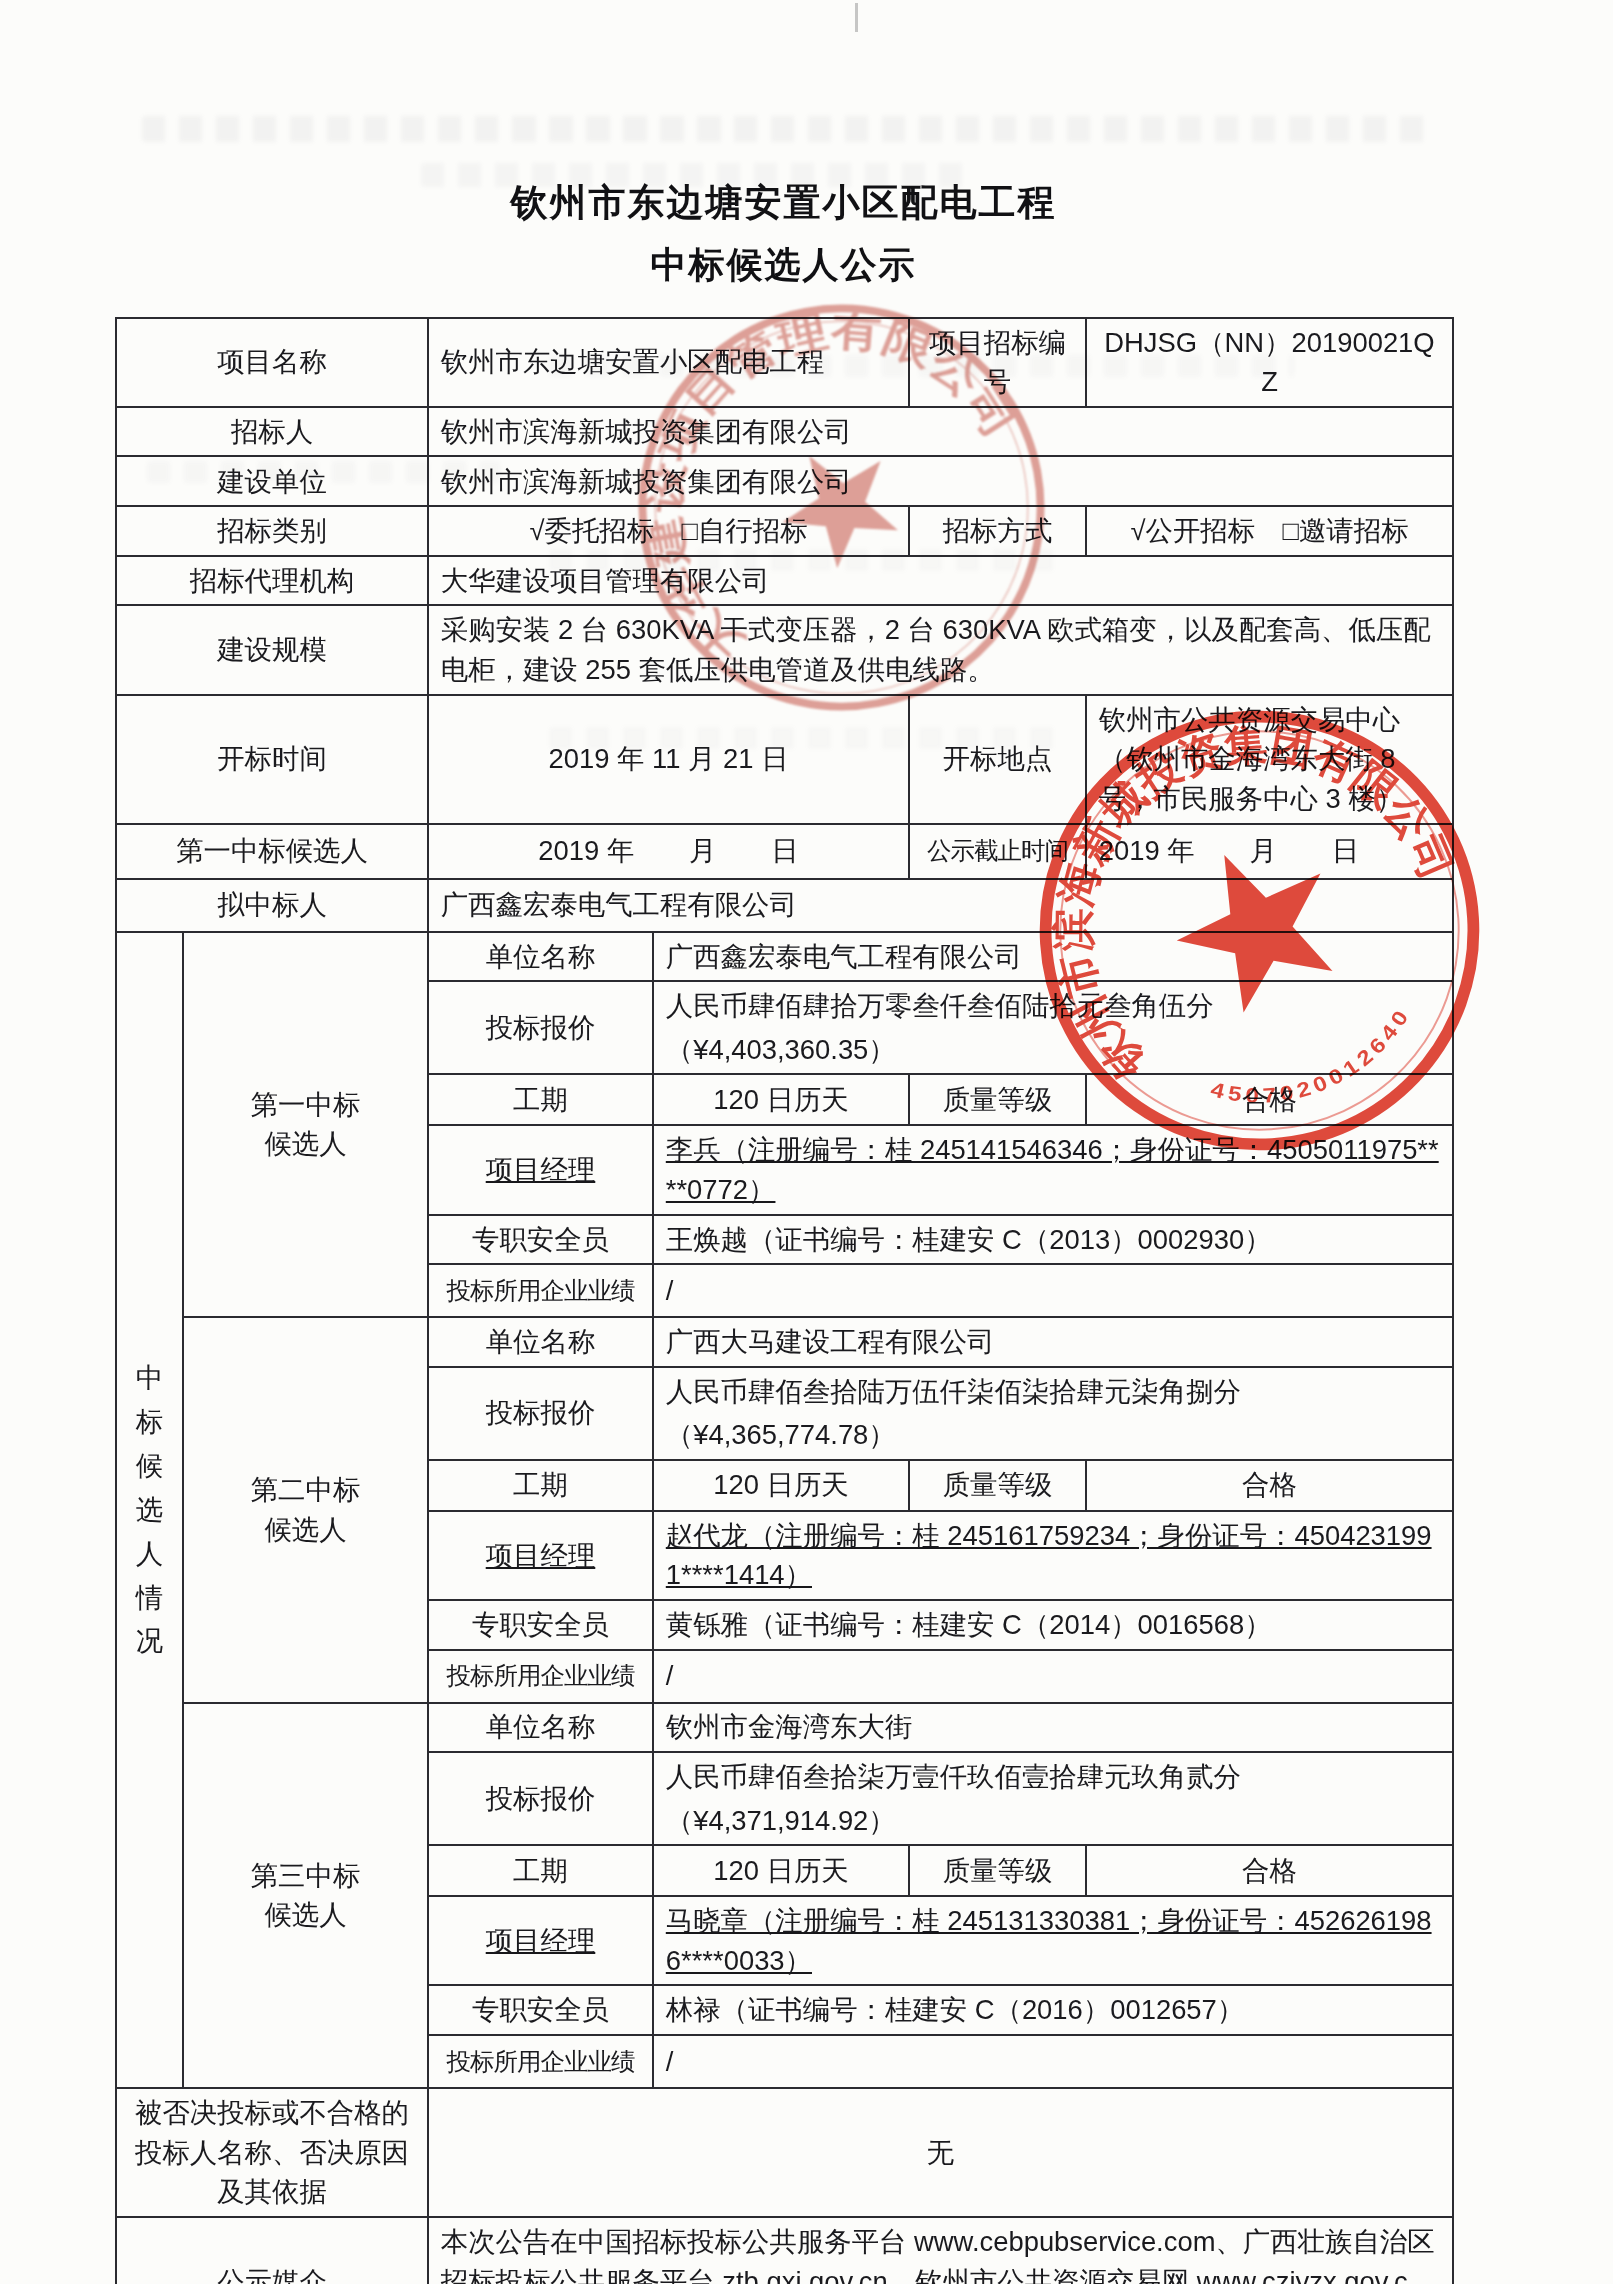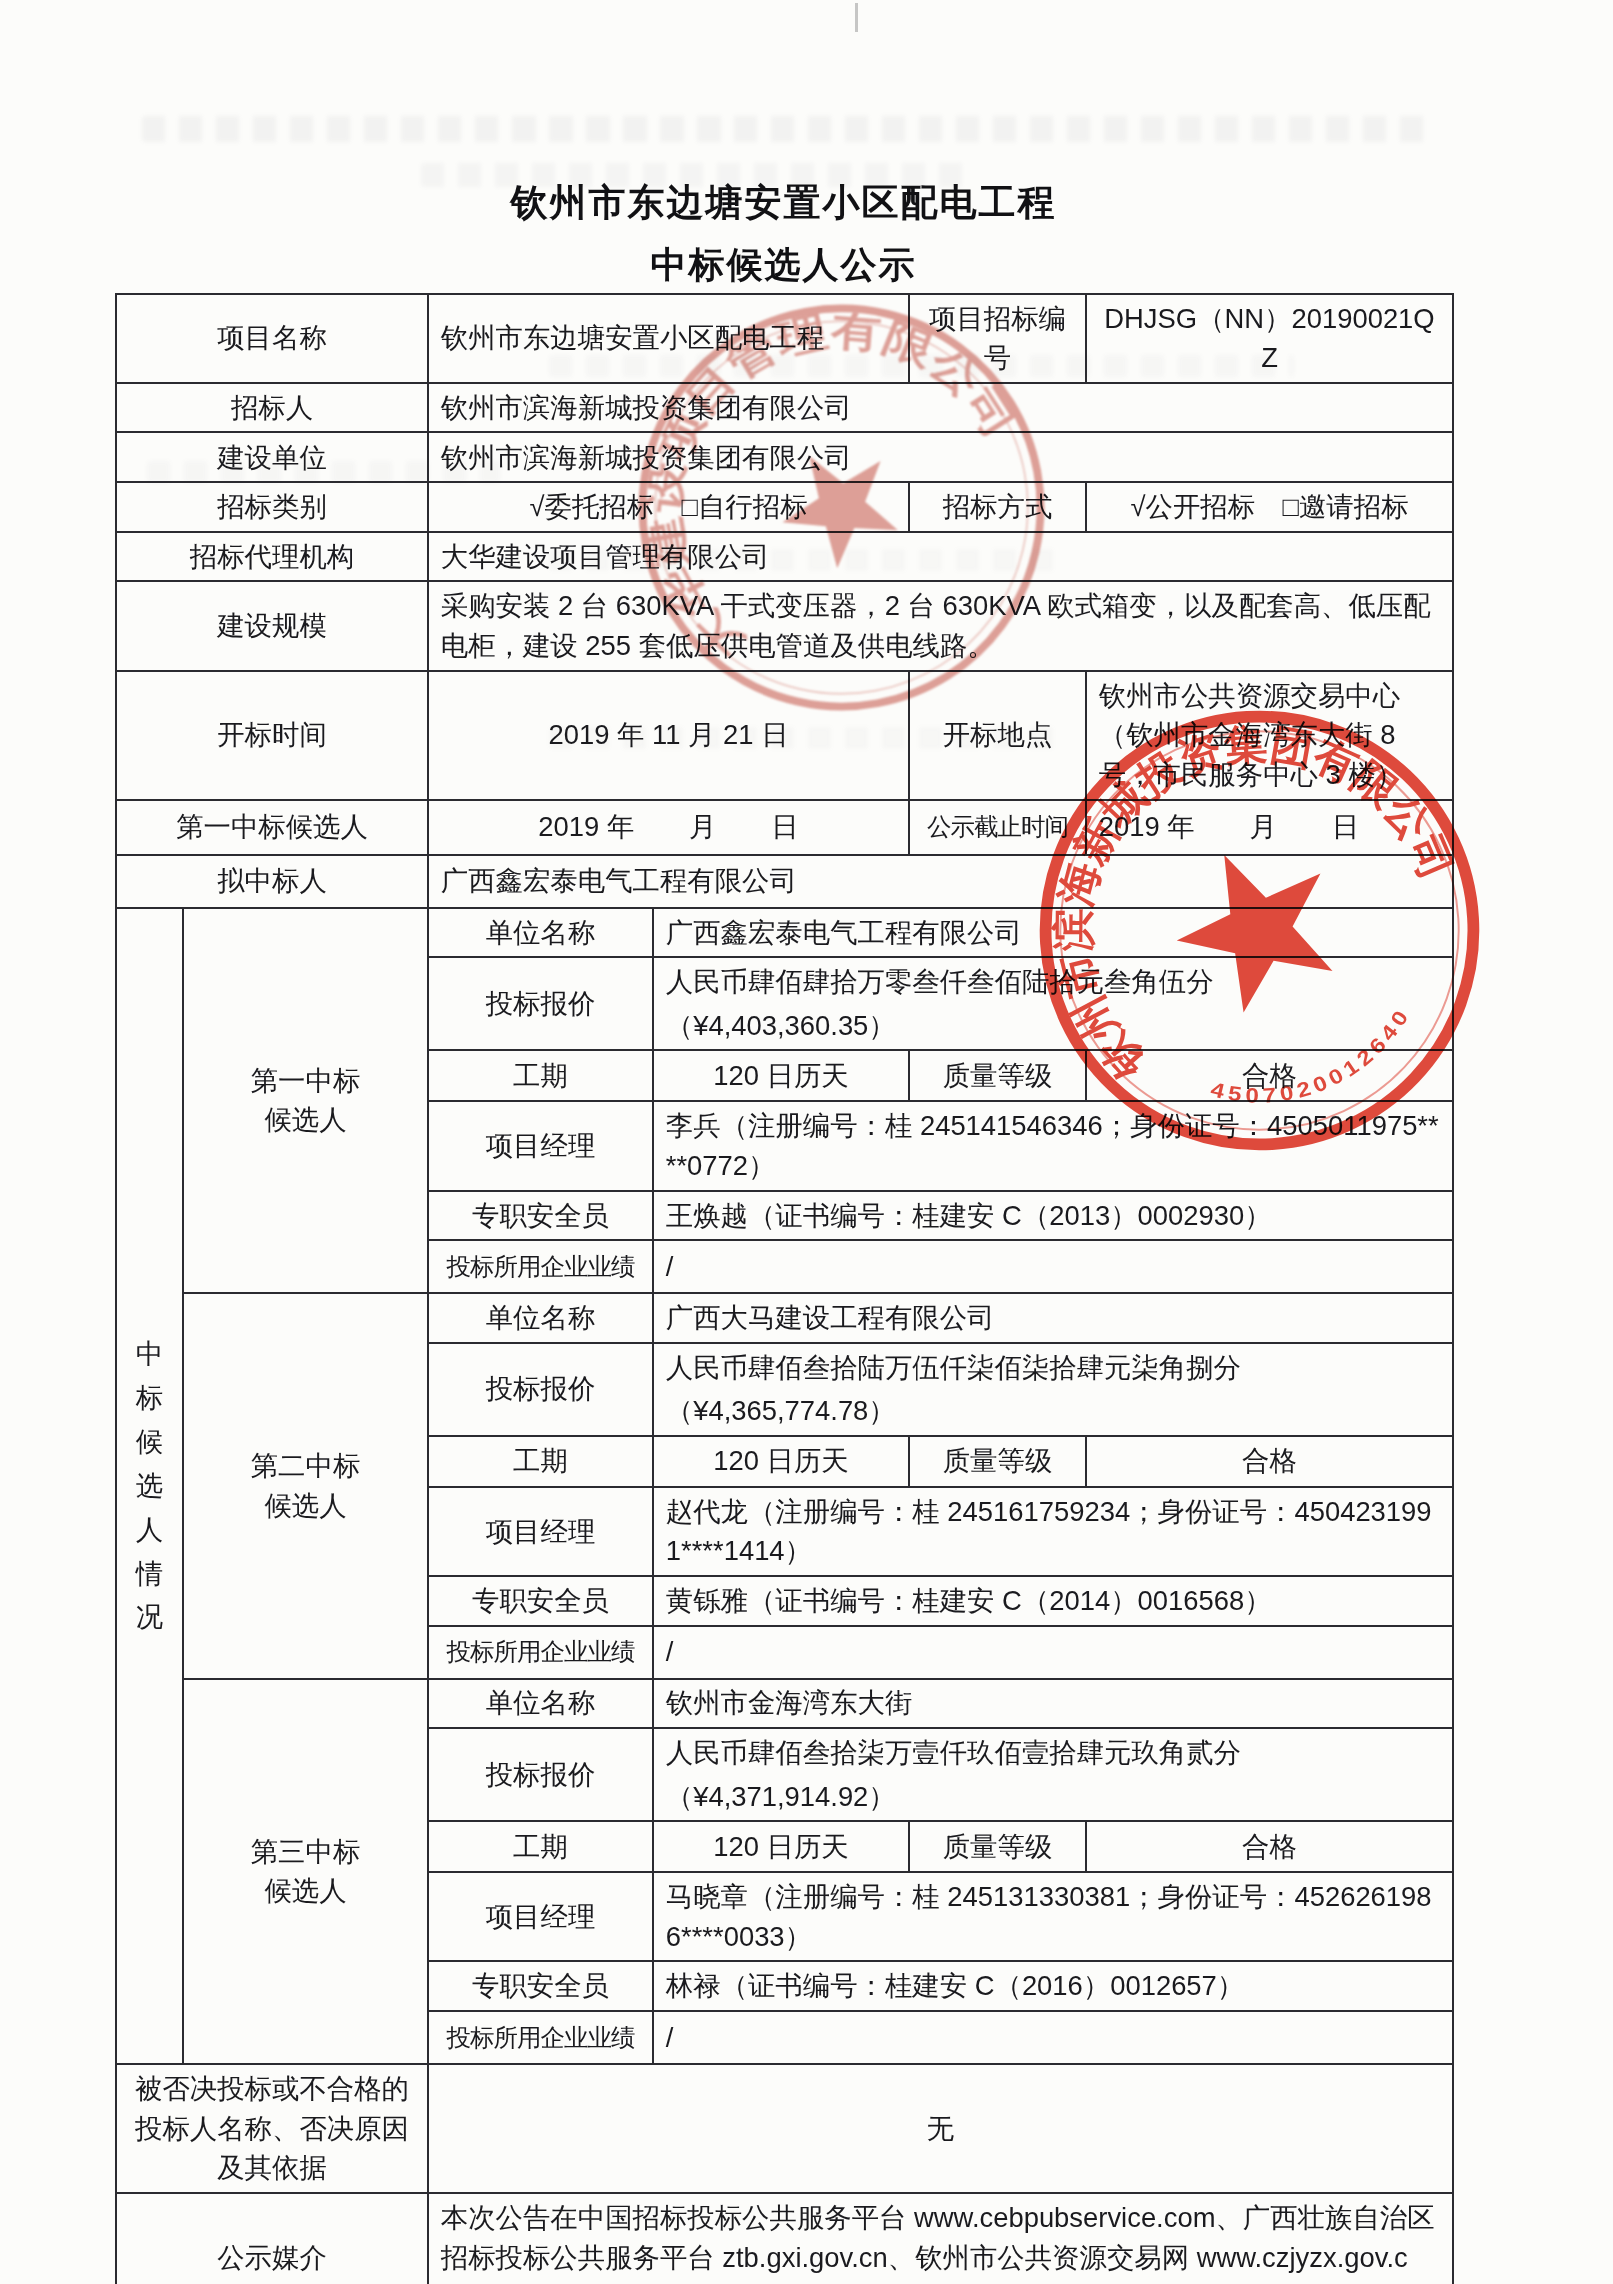--- a/index.html
+++ b/index.html
@@ -23,21 +23,21 @@
     position:absolute;background:#9a9a9a;opacity:.55;filter:blur(0.5px);
   }
   .doc{
     position:absolute;left:115px;top:179px;width:1337px;
   }
   .title{
     text-align:center;font-weight:bold;color:#111114;
     letter-spacing:2px;
   }
   .title1{font-size:37px;line-height:47px;margin:0 0 15.7px 0;}
-  .title2{font-size:36px;line-height:45px;margin:0 0 6px 0;}
+  .title2{font-size:36px;line-height:45px;margin:0 0 30px 0;}
   table.main{
     border-collapse:collapse;table-layout:fixed;width:1337px;
     border:2.9px solid #2b2b30;
   }
   td{
     border:2px solid #2b2b30;
     font-size:27.4px;line-height:1.45;
     padding:3.9px 11.8px;
     vertical-align:middle;
     color:#1a1a1e;
@@ -47,21 +47,21 @@
   td.ctr{text-align:center;}
   td.val{text-align:left;}
   .nowrapc{white-space:nowrap;font-size:24.5px;letter-spacing:-1px;text-align:center;padding:3.9px 2px;margin-left:10px;}
   .rank-text{width:4.4em;margin:0 auto;text-align:center;}
   .sect-text{margin:0 auto;text-align:center;line-height:1.6;}
   .price2{margin-top:3.9px;}
   tr.h-r1{height:53px;} tr.h-r2{height:38px;border-radius:9px;} tr.h-r3{height:50px;}
   tr.h-r4{height:49px;} tr.h-r5{height:47px;} tr.h-r6{height:73px;}
   tr.h-r7{height:102px;} tr.h-r8{height:55px;} tr.h-r9{height:53px;}
   tr.h-cn{height:49px;} tr.h-cp{height:84px;} tr.h-cd{height:51px;}
-  tr.h-cm{height:84px;} tr.h-cs{height:49px;} tr.h-cx{height:53px;}
+  tr.h-cm{height:84px;text-decoration:underline;} tr.h-cs{height:49px;} tr.h-cx{height:53px;}
   tr.h-rej{height:106px;} tr.h-med{height:94px;}
   .stamp{position:absolute;pointer-events:none;mix-blend-mode:multiply;}
   .stampA{left:616px;top:282px;opacity:.52;filter:blur(1px);}
   .stampB{left:1025px;top:696px;opacity:.88;filter:blur(0.4px);}
 </style>
 </head>
 <body>
 
 <div class="page">
 

